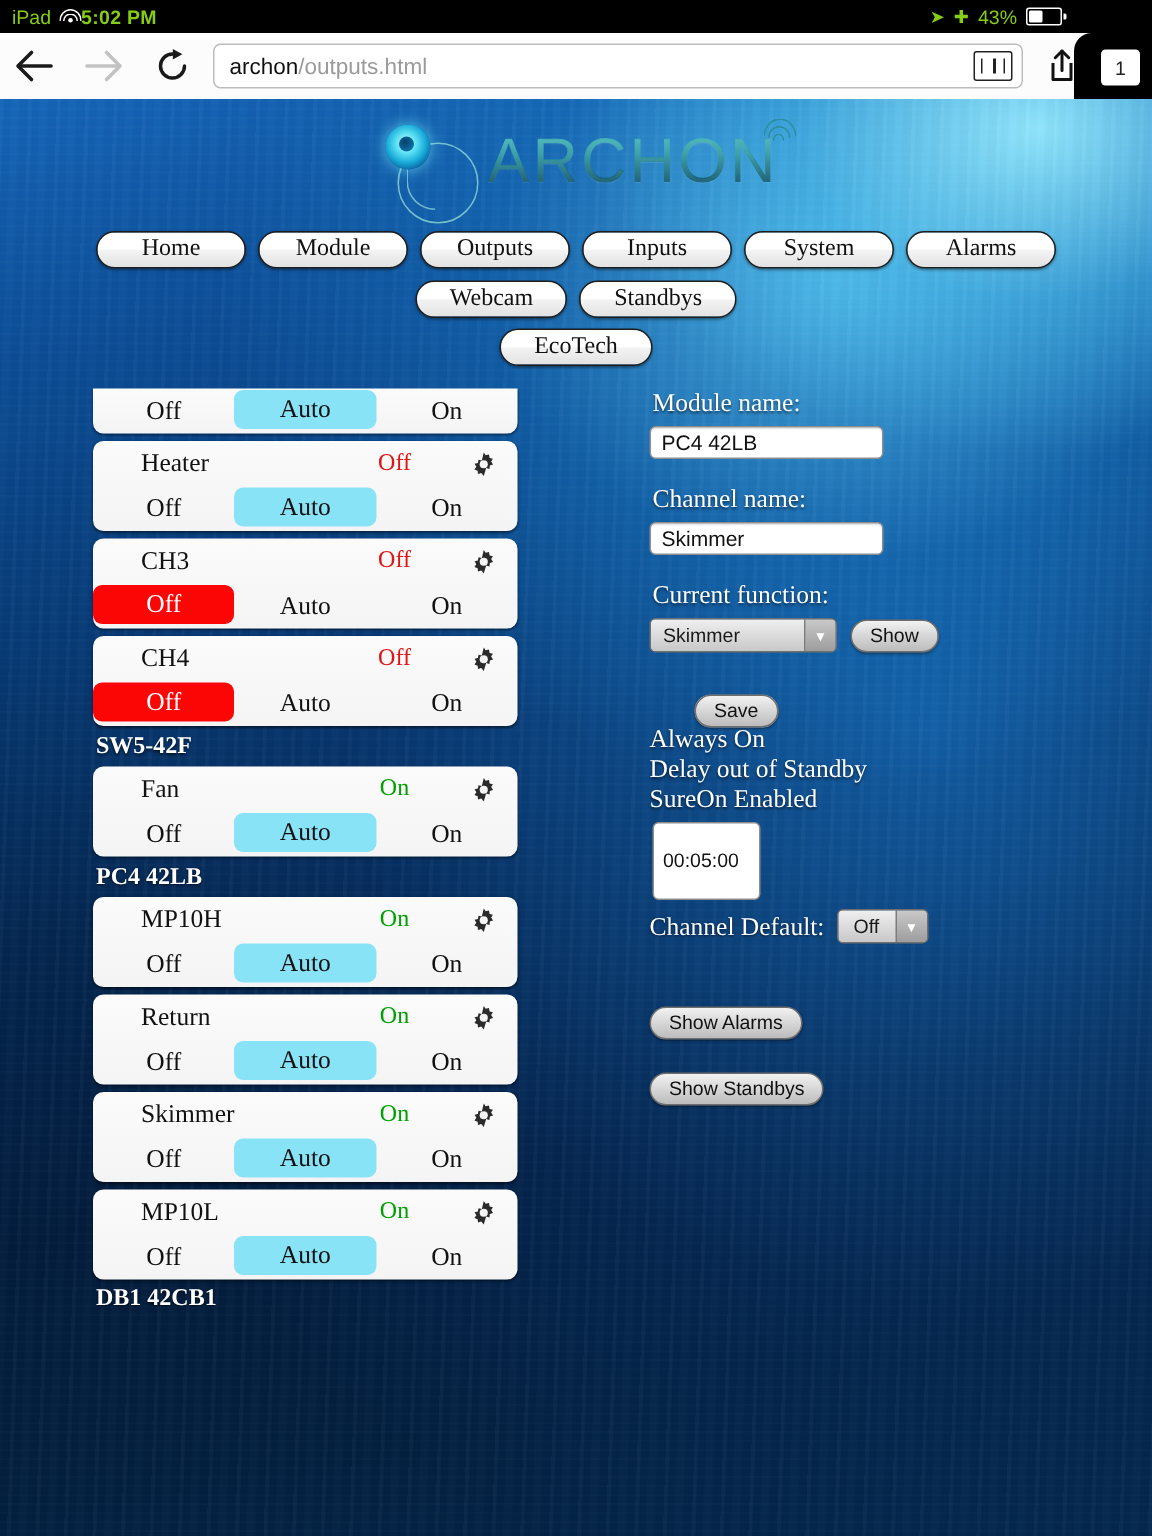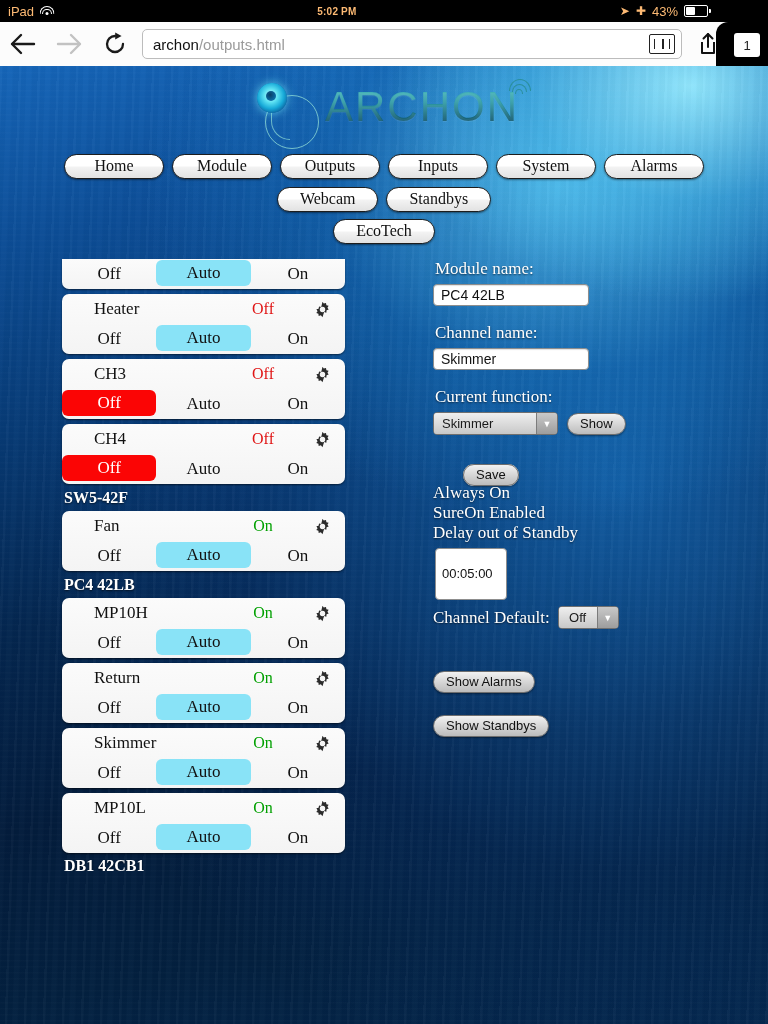--- a/index.html
+++ b/index.html
@@ -7,25 +7,25 @@
     width:768px;height:1024px;overflow:hidden;
     background:#000;
     font-family:"Liberation Serif", serif;
     -webkit-font-smoothing:antialiased;
   }
   .screen{position:relative;width:768px;height:1024px;overflow:hidden;background:#000;}
 
   
   .statusbar{
     position:absolute;top:0;left:0;width:719px;height:22px;background:#000;
-    color:#fdba74;font-family:"Liberation Sans",sans-serif;font-size:13px;
+    color:#84cc16;font-family:"Liberation Sans",sans-serif;font-size:13px;
     display:flex;align-items:center;
   }
   .sb-left{display:flex;align-items:center;gap:6px;padding-left:8px;flex:0 0 auto;}
-  .sb-center{flex:1;text-align:center;font-size:10px;font-weight:bold;letter-spacing:.2px;}
+  .sb-center{flex:1;text-align:left;font-size:13px;font-weight:bold;letter-spacing:.2px;}
   .sb-right{display:flex;align-items:center;gap:6px;padding-right:8px;flex:0 0 auto;}
   .wifi-ico{display:inline-block;width:14px;height:11px;position:relative;}
   .wifi-ico i{position:absolute;border:1.6px solid #fff;border-bottom:none;border-radius:50% 50% 0 0 / 100% 100% 0 0;left:50%;transform:translateX(-50%);}
   .wifi-ico i.a{width:13px;height:7px;top:0;}
   .wifi-ico i.b{width:8px;height:4.5px;top:3px;}
   .wifi-ico i.c{width:3px;height:3px;top:6px;background:#fff;border-radius:50%;border:none;}
   .loc-ico{font-size:12px;display:inline-block;transform:rotate(0deg);}
   .bt-ico{font-size:12px;}
   .battery{display:inline-flex;align-items:center;}
   .bat-body{width:22px;height:10px;border:1.4px solid #fff;border-radius:2px;position:relative;}
@@ -493,22 +493,22 @@
               <div class="arw">▼</div>
             </div>
             <div class="pillbtn">Show</div>
           </div>
 
           <div class="savewrap">
             <span class="pillbtn">Save</span>
           </div>
 
           <div class="statline">Always On</div>
+          <div class="statline">Delay out of Standby</div>
           <div class="statline">SureOn Enabled</div>
-          <div class="statline">Delay out of Standby</div>
           <div class="timein">00:05:00</div>
 
           <div class="chdef">
             <span class="statline">Channel Default:</span>
             <span class="selbox">
               <span class="val narrow">Off</span>
               <span class="arw">▼</span>
             </span>
           </div>
 

